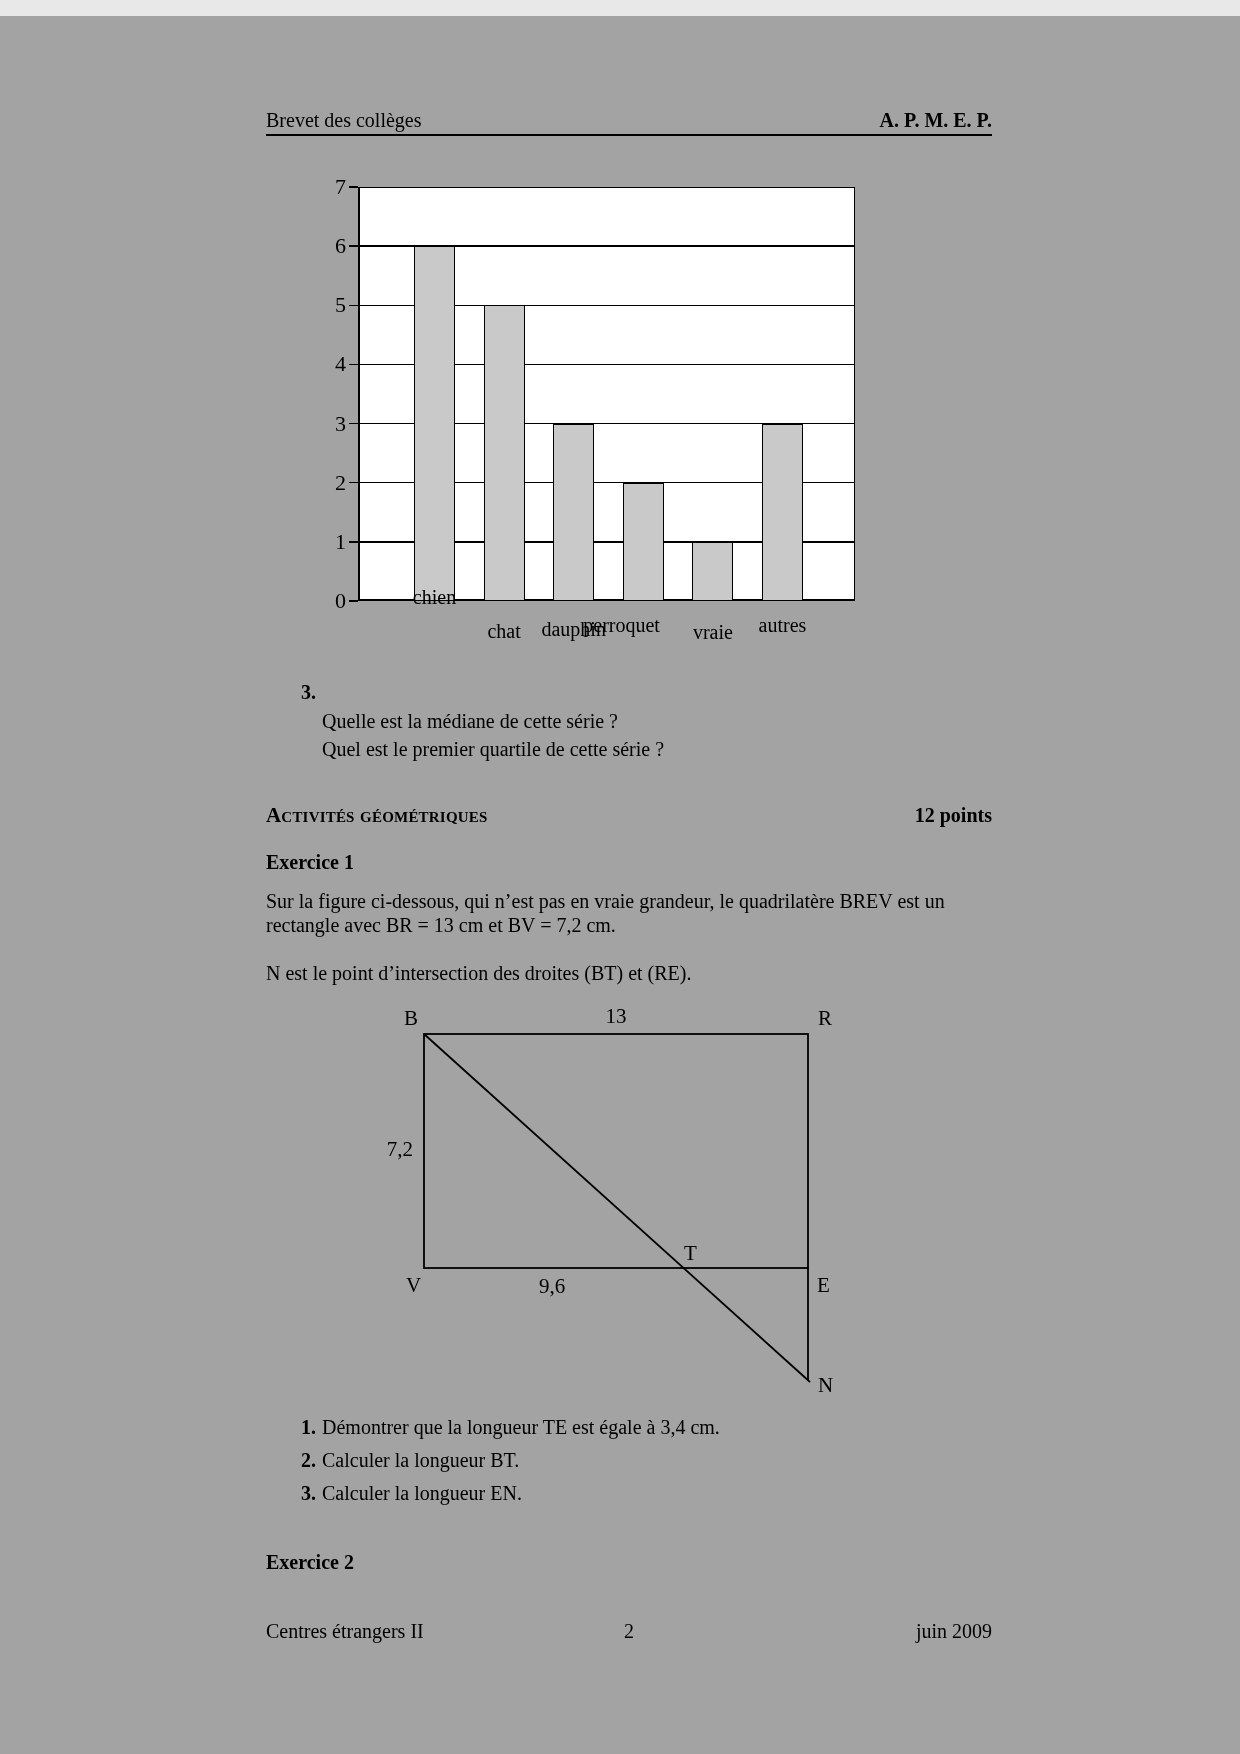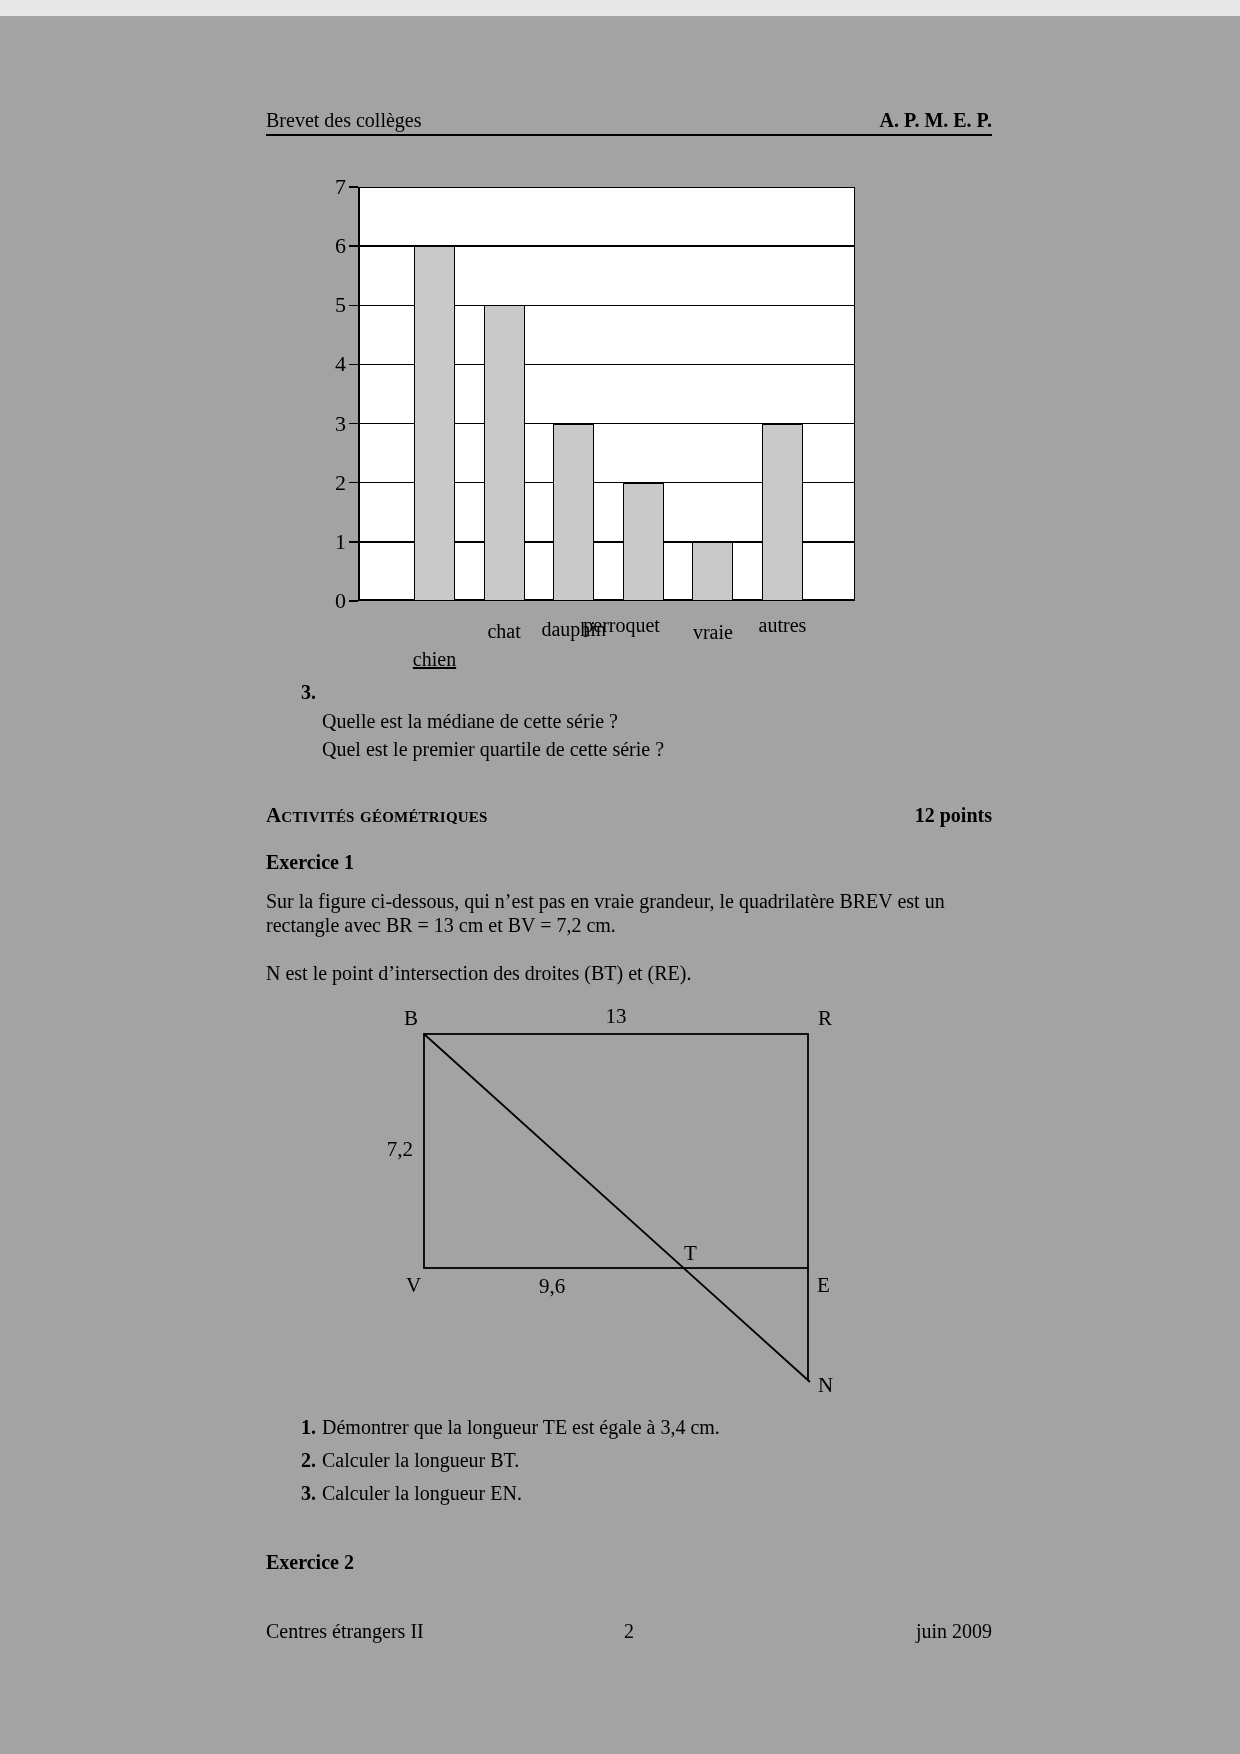--- a/index.html
+++ b/index.html
@@ -92,19 +92,19 @@
     <div style="position: absolute; left: 349px; top: 406.8px; width: 9px; height: 1.6px; background: rgb(0, 0, 0);"></div>
     <div style="position: absolute; left: 304px; top: 393.6px; width: 42px; text-align: right; font-size: 22px; line-height: 28px; white-space: nowrap;">3</div>
     <div style="position: absolute; left: 349px; top: 347.6px; width: 9px; height: 1.6px; background: rgb(0, 0, 0);"></div>
     <div style="position: absolute; left: 304px; top: 334.4px; width: 42px; text-align: right; font-size: 22px; line-height: 28px; white-space: nowrap;">4</div>
     <div style="position: absolute; left: 349px; top: 288.5px; width: 9px; height: 1.6px; background: rgb(0, 0, 0);"></div>
     <div style="position: absolute; left: 304px; top: 275.3px; width: 42px; text-align: right; font-size: 22px; line-height: 28px; white-space: nowrap;">5</div>
     <div style="position: absolute; left: 349px; top: 229.3px; width: 9px; height: 1.6px; background: rgb(0, 0, 0);"></div>
     <div style="position: absolute; left: 304px; top: 216.1px; width: 42px; text-align: right; font-size: 22px; line-height: 28px; white-space: nowrap;">6</div>
     <div style="position: absolute; left: 349px; top: 170.2px; width: 9px; height: 1.6px; background: rgb(0, 0, 0);"></div>
     <div style="position: absolute; left: 304px; top: 157px; width: 42px; text-align: right; font-size: 22px; line-height: 28px; white-space: nowrap;">7</div>
-    <div style="position: absolute; left: 374.5px; top: 632px; width: 120px; text-align: center; font-size: 20px; white-space: nowrap; text-decoration: underline;">chien</div>
+    <div style="position: absolute; left: 374.5px; top: 570px; width: 120px; text-align: center; font-size: 20px; white-space: nowrap;">chien</div>
     <div style="position: absolute; left: 444.1px; top: 604px; width: 120px; text-align: center; font-size: 20px; white-space: nowrap;">chat</div>
     <div style="position: absolute; left: 513.7px; top: 602px; width: 120px; text-align: center; font-size: 20px; white-space: nowrap;">dauphin</div>
     <div style="position: absolute; left: 583.3px; top: 598px; width: 120px; text-align: left; font-size: 20px; white-space: nowrap;">perroquet</div>
     <div style="position: absolute; left: 652.9px; top: 605px; width: 120px; text-align: center; font-size: 20px; white-space: nowrap;">vraie</div>
     <div style="position: absolute; left: 722.5px; top: 598px; width: 120px; text-align: center; font-size: 20px; white-space: nowrap;">autres</div>
   </div>
 
 </body></html>

